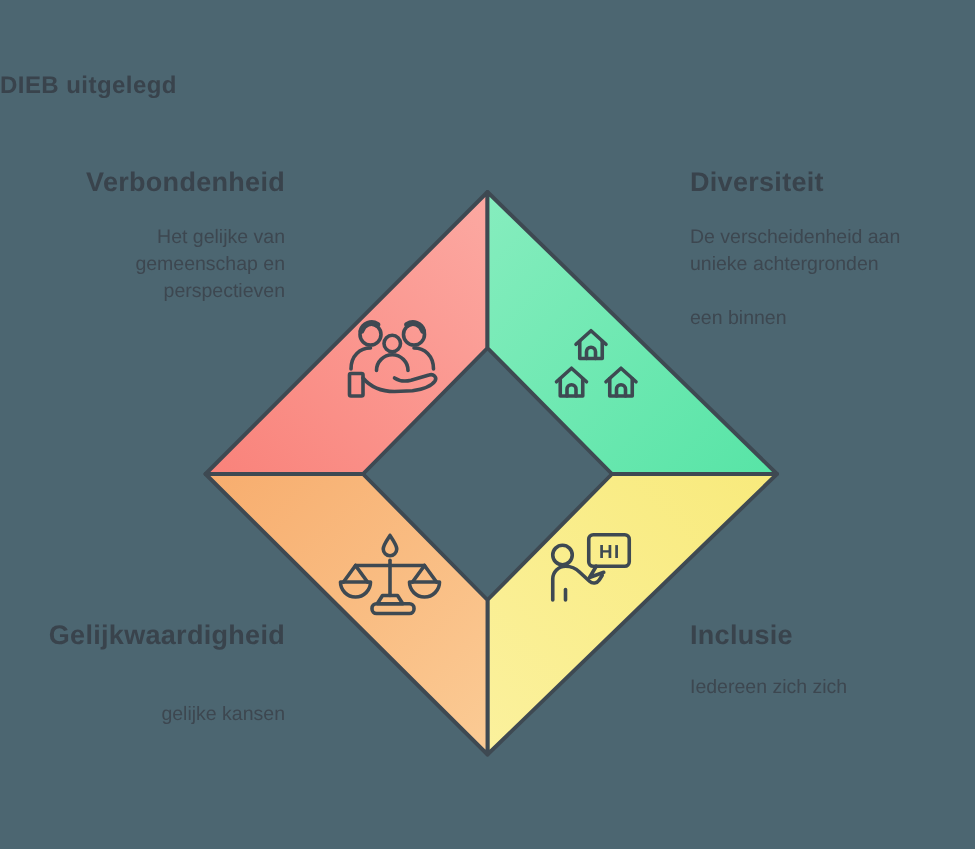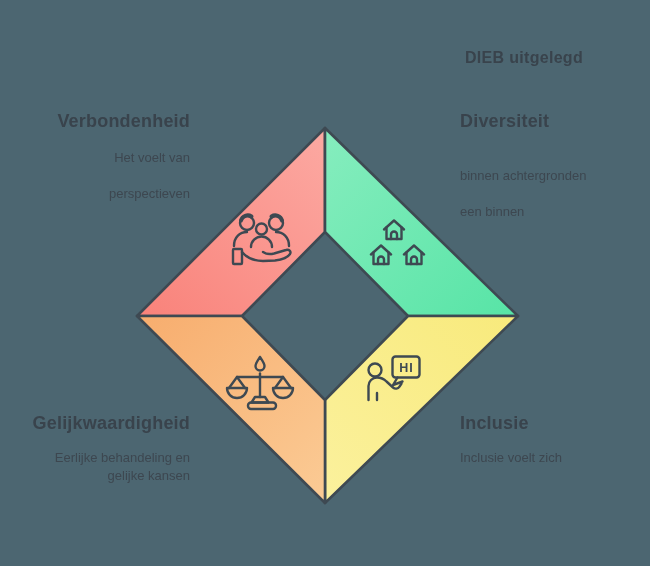--- a/index.html
+++ b/index.html
@@ -2,21 +2,21 @@
 <html><head>
 <meta charset="utf-8">
 <style>
   html,body{margin:0;padding:0;}
   body{
     width:650px;height:566px;position:relative;overflow:hidden;
     background:#4c6671;
     font-family:"Liberation Sans", sans-serif;
   }
   .title{
-    position:absolute;top:49px;left:0;width:583px;text-align:right;
+    position:absolute;top:49px;left:0;width:583px;text-align:left;
     font-size:16px;font-weight:700;letter-spacing:.3px;color:#39434c;
   }
   .label-block{position:absolute;width:230px;}
   .label-block h2{
     margin:0;font-size:18px;line-height:22px;font-weight:700;color:#39434c;letter-spacing:.2px;
   }
   .label-block p{
     margin:17px 0 0 0;font-size:13px;line-height:18px;color:#3d4750;font-weight:500;
   }
   .pos-tl{top:110px;right:460px;text-align:right;}
@@ -31,42 +31,42 @@
   .icon-bold{fill:none;stroke:#3e4952;stroke-width:4;stroke-linecap:round;}
   .bubble-text{font-family:"Liberation Sans",sans-serif;font-size:12.5px;font-weight:700;fill:#3e4a52;letter-spacing:1px;}
 </style>
 </head>
 <body>
 
 <div class="title">DIEB uitgelegd</div>
 
 <div class="label-block pos-tl">
   <h2>Verbondenheid</h2>
-  <p><span>Het voelt van</span><br>
-     <br>
+  <p><span>Het gelijke van</span><br>
+     <span>gemeenschap en</span><br>
      <span>perspectieven</span></p>
 </div>
 
 <div class="label-block pos-tr">
   <h2>Diversiteit</h2>
-  <p><br>
-     <span>binnen achtergronden</span><br>
+  <p><span>De verscheidenheid aan</span><br>
+     <span>unieke achtergronden</span><br>
      <br>
      <span>een binnen</span></p>
 </div>
 
 <div class="label-block pos-bl">
   <h2>Gelijkwaardigheid</h2>
-  <p><span>Eerlijke behandeling en</span><br>
+  <p><br>
      <span>gelijke kansen</span></p>
 </div>
 
 <div class="label-block pos-br">
   <h2>Inclusie</h2>
-  <p><span>Inclusie voelt zich</span><br>
+  <p><span>Iedereen zich zich</span><br>
      </p>
 </div>
 
 <svg width="650" height="566" viewBox="0 0 650 566">
   <defs>
     <linearGradient id="gradRed" gradientUnits="userSpaceOnUse" x1="137" y1="316" x2="325" y2="128">
       <stop offset="0" stop-color="#f9827a"></stop>
       <stop offset="1" stop-color="#fca9a2"></stop>
     </linearGradient>
     <linearGradient id="gradGreen" gradientUnits="userSpaceOnUse" x1="325" y1="128" x2="518" y2="316">

